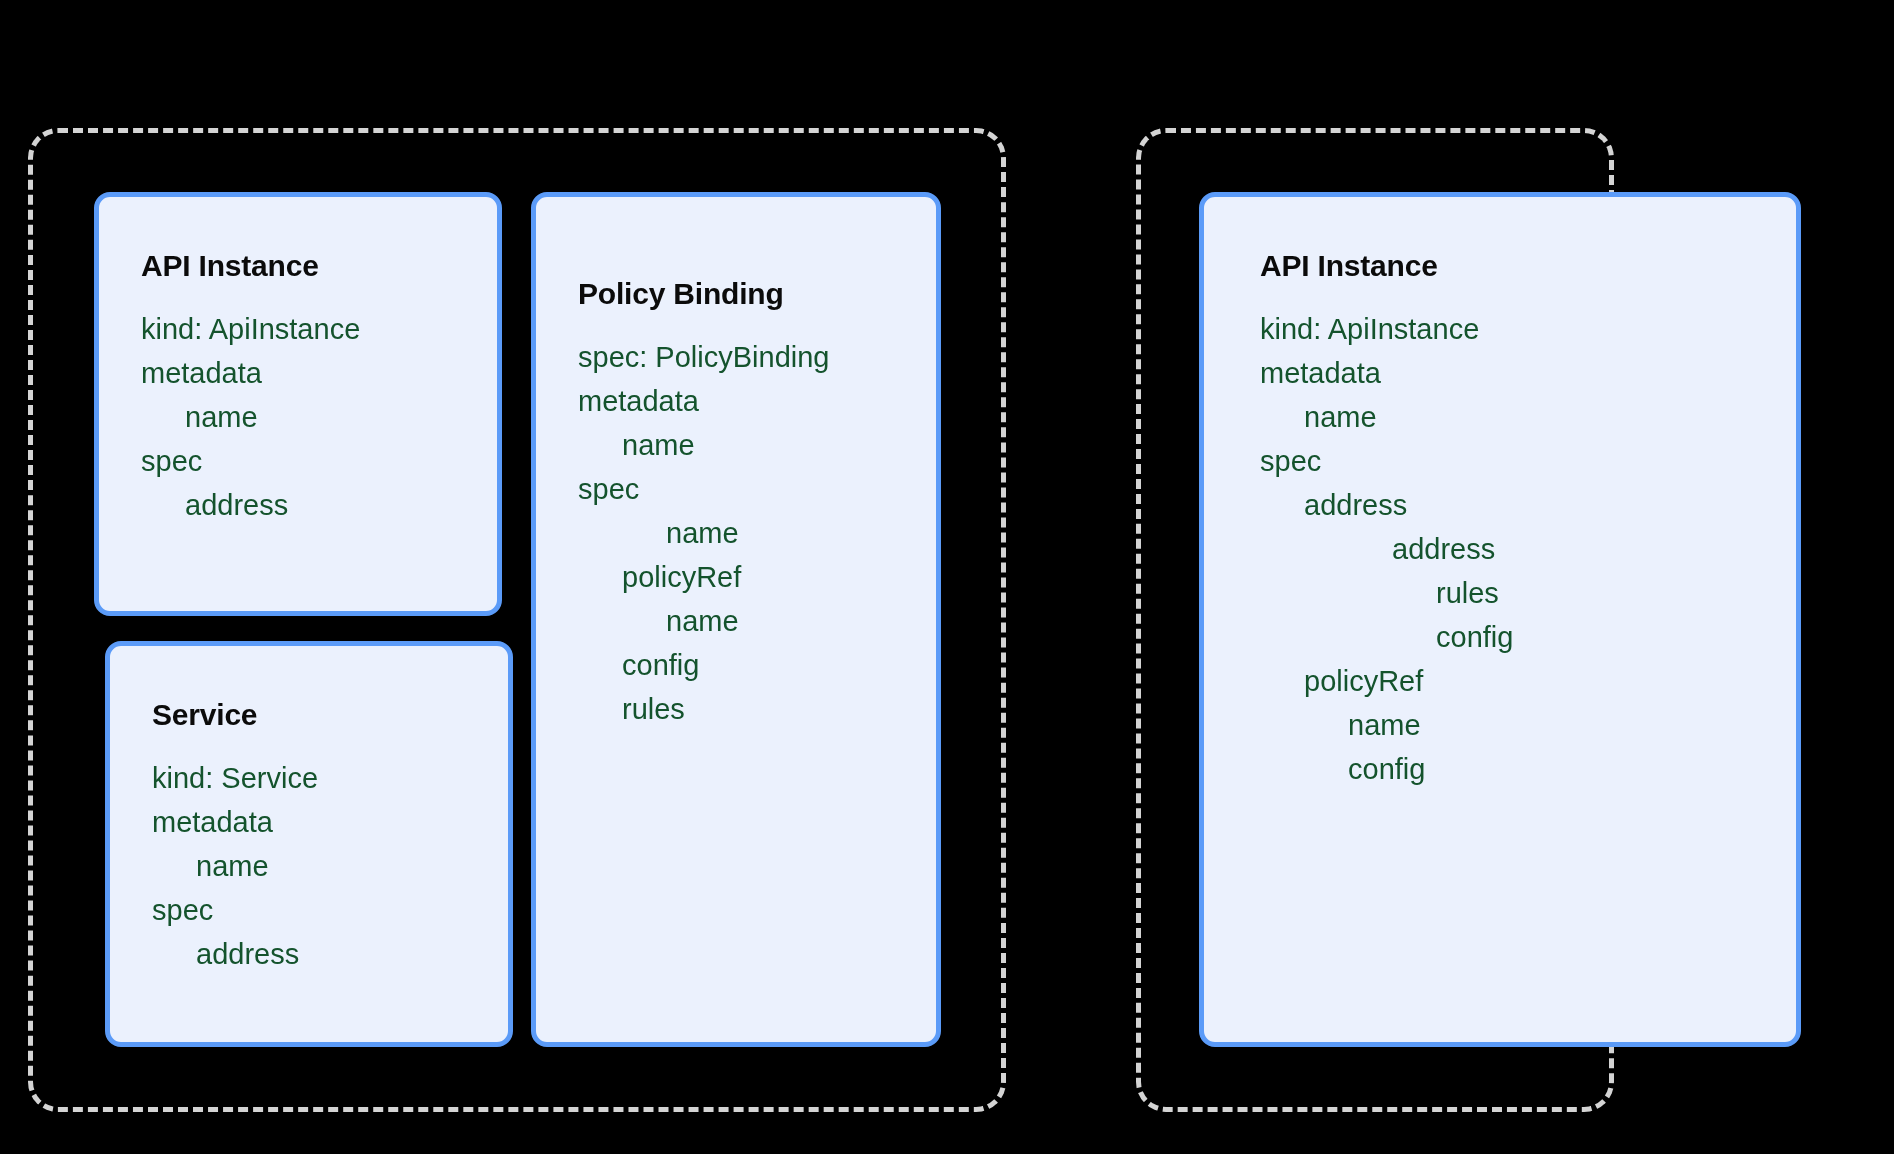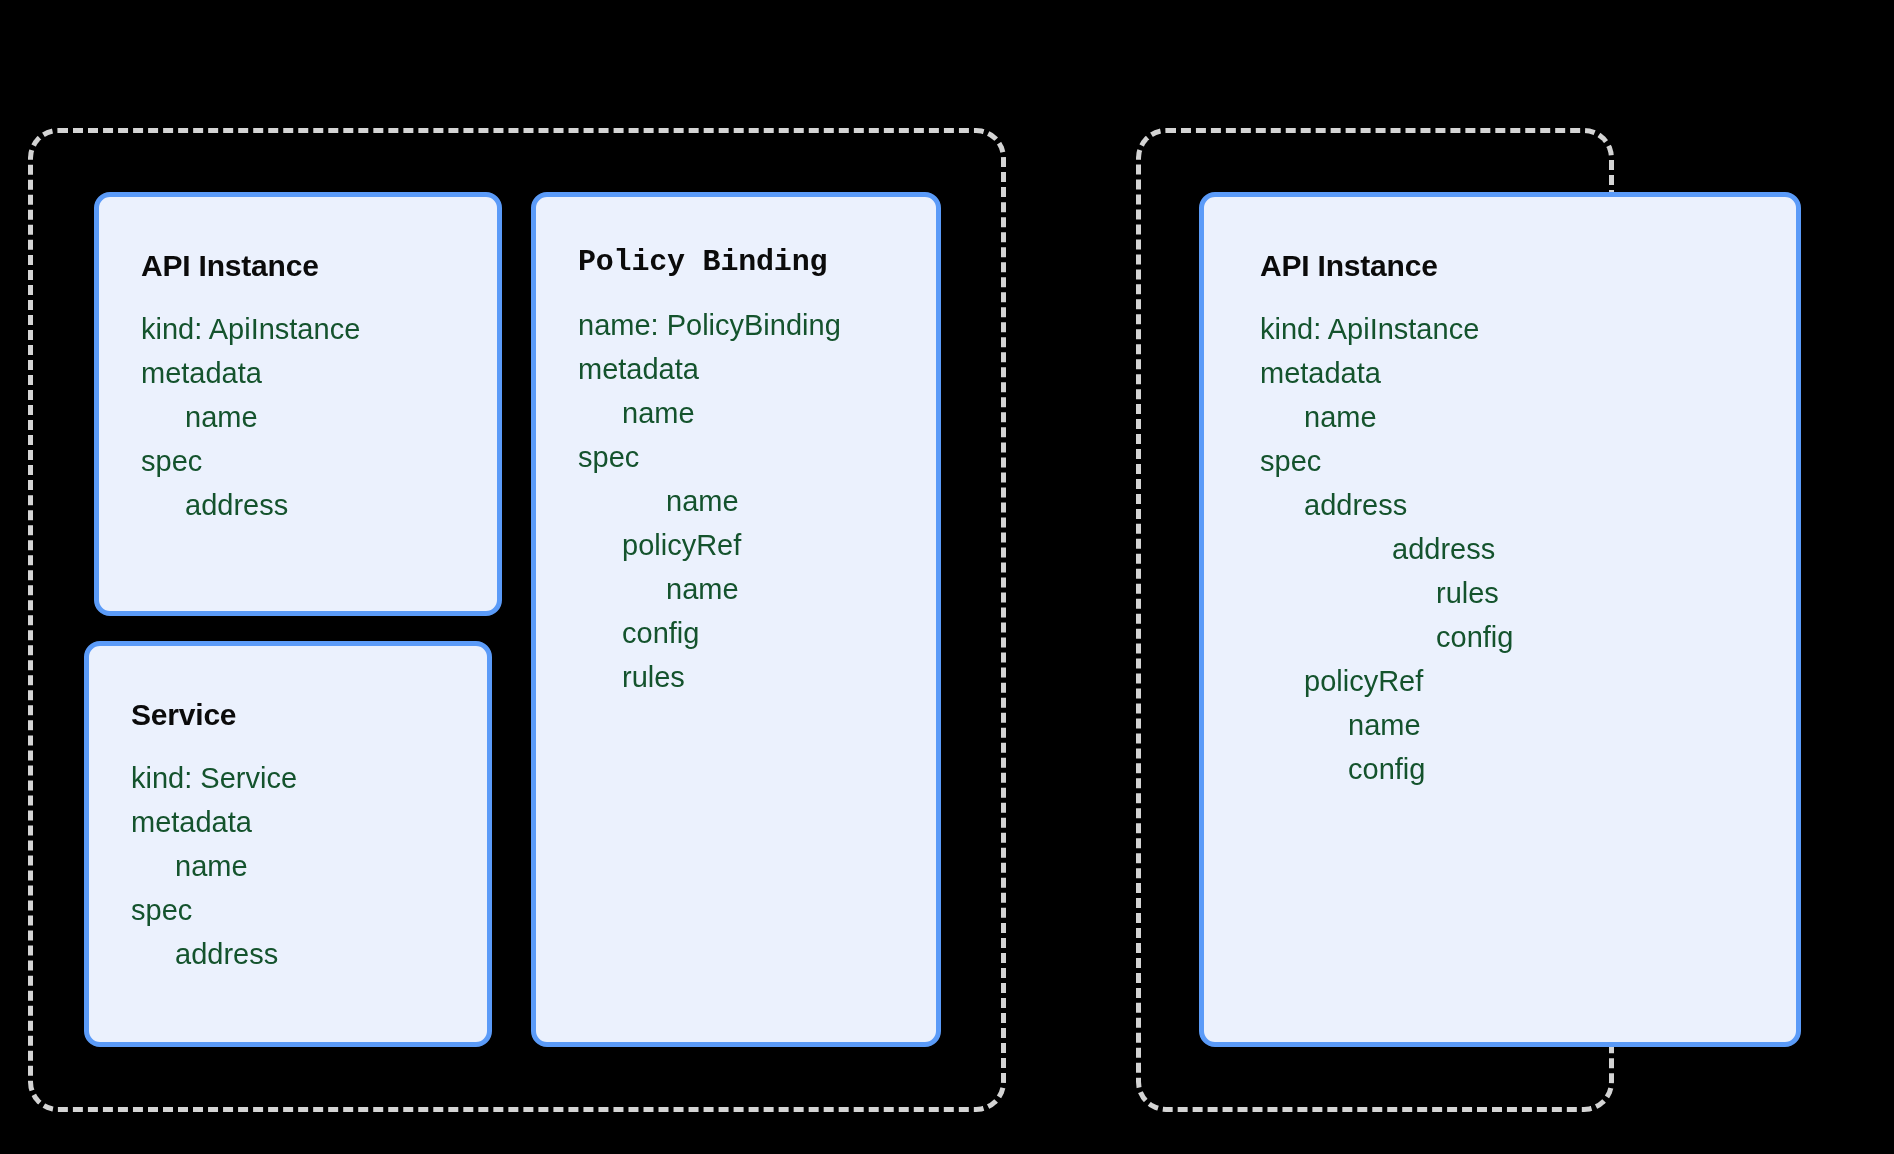--- a/index.html
+++ b/index.html
@@ -89,35 +89,35 @@
   .card-api-left {
     left: 94px;
     top: 192px;
     width: 408px;
     height: 424px;
   }
   .card-api-left .card-title { margin: 52px 0 0 42px; }
   .card-api-left .card-lines { margin: 24px 0 0 42px; }
 
   .card-service {
-    left: 84px;
+    left: 105px;
     top: 641px;
     width: 408px;
     height: 406px;
   }
   .card-service .card-title { margin: 52px 0 0 42px; }
   .card-service .card-lines { margin: 24px 0 0 42px; }
 
   .card-policy {
     left: 531px;
     top: 192px;
     width: 410px;
     height: 855px;
   }
-  .card-policy .card-title { margin: 48px 0 0 42px; font-family: Liberation Mono, monospace; }
+  .card-policy .card-title { margin: 80px 0 0 42px; }
   .card-policy .card-lines { margin: 24px 0 0 42px; }
 
   
   .card-api-right {
     left: 1199px;
     top: 192px;
     width: 602px;
     height: 855px;
   }
   .card-api-right .card-title { margin: 52px 0 0 56px; }
@@ -150,21 +150,21 @@
       <li class="ind-0">metadata</li>
       <li class="ind-1">name</li>
       <li class="ind-0">spec</li>
       <li class="ind-1">address</li>
     </ul>
   </div>
 
   <div class="card card-policy">
     <div class="card-title">Policy Binding</div>
     <ul class="card-lines">
-      <li class="ind-0">name: PolicyBinding</li>
+      <li class="ind-0">spec: PolicyBinding</li>
       <li class="ind-0">metadata</li>
       <li class="ind-1">name</li>
       <li class="ind-0">spec</li>
       <li class="ind-2">name</li>
       <li class="ind-1">policyRef</li>
       <li class="ind-2">name</li>
       <li class="ind-1">config</li>
       <li class="ind-1">rules</li>
     </ul>
   </div>

